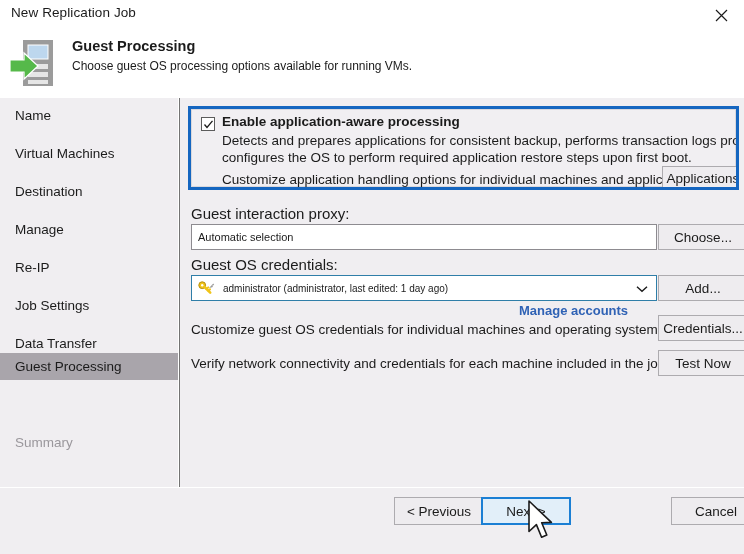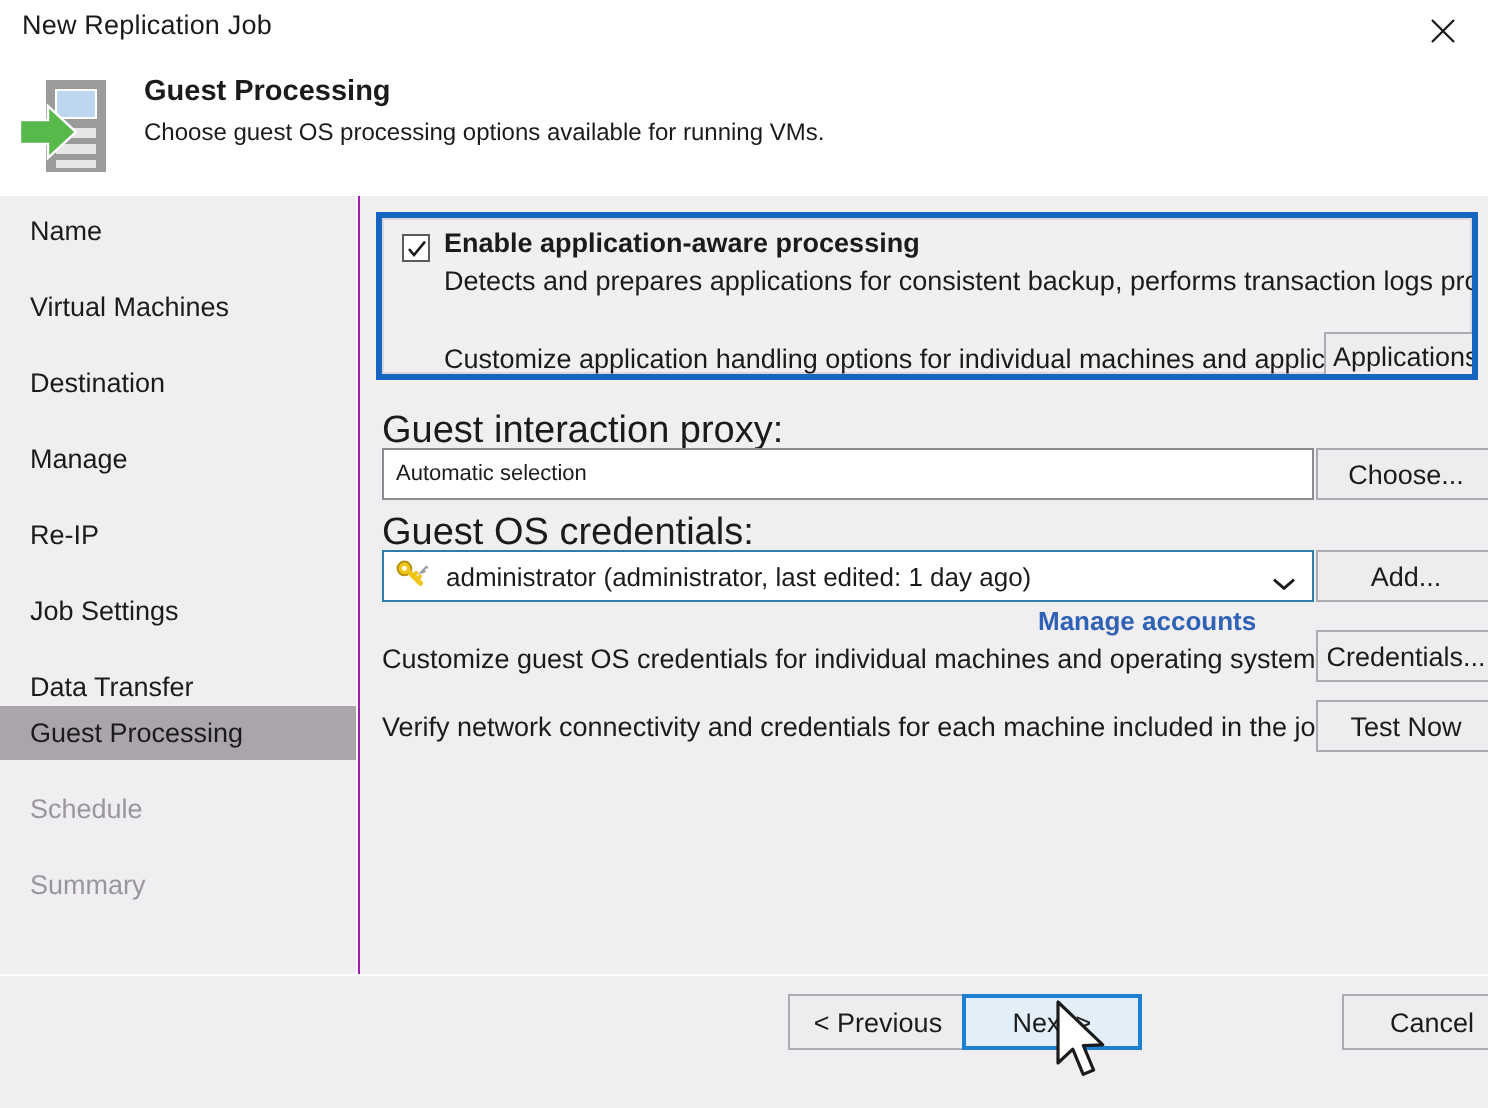--- a/index.html
+++ b/index.html
@@ -6,21 +6,21 @@
   html, body {
     margin: 0; padding: 0;
     width: 744px; height: 554px;
     overflow: hidden;
     background: #f0eef1;
     font-family: "Liberation Sans", sans-serif;
   }
   #app {
     position: relative;
     width: 744px; height: 554px;
-    background: #a21caf;
+    background: #737373;
   }
 
   
   #titlebar {
     position: absolute; left: 0; top: 0; width: 744px; height: 30px;
     background: #ffffff;
   }
   #window-title {
     position: absolute; left: 11px; top: 5px;
     font-size: 13.5px; color: #1b1b1b;
@@ -136,39 +136,39 @@
   }
   .btn.disabled { color: #a7a5a9; border-color: #cecccf; background: #f0eef1; cursor: default; }
   .btn.default {
     border: 2px solid #1b7fd4;
     background: #e2eff9;
   }
 
   
   .field-label {
     position: absolute;
-    font-size: 19px; color: #1b1b1b;
+    font-size: 15px; color: #1b1b1b;
     white-space: nowrap;
   }
   
   .textbox {
     position: absolute;
     background: #ffffff;
     border: 1px solid #8d8b90;
     font-size: 11px; color: #1b1b1b;
     display: flex; align-items: center;
     padding-left: 6px;
     white-space: nowrap;
     overflow: hidden;
   }
   .combobox {
     position: absolute;
     background: #ffffff;
     border: 1px solid #2f7ea8;
-    font-size: 13px; color: #1b1b1b;
+    font-size: 10px; color: #1b1b1b;
     display: flex; align-items: center;
     padding-left: 6px;
     white-space: nowrap;
     overflow: hidden;
     cursor: pointer;
   }
   .combo-caret {
     position: absolute; right: 8px; top: 50%;
     transform: translateY(-50%);
     width: 12px; height: 8px;
@@ -255,41 +255,39 @@
       </div>
     <div class="nav-item" style="top:194px">
         <span>Job Settings</span>
       </div>
     <div class="nav-item" style="top:232px">
         <span>Data Transfer</span>
       </div>
     <div class="nav-item active" style="top:255px">
         <span>Guest Processing</span>
       </div>
-    <div class="nav-item disabled" style="top:293px">
-        <span>Schedule</span>
-      </div>
     <div class="nav-item disabled" style="top:331px">
         <span>Summary</span>
       </div>
   </div>
 
   <div id="content">
 
     <div id="aaip-highlight">
       <div id="aaip-inner"></div>
       <div id="aaip-checkbox">
         <span>
           <svg width="11" height="11" viewBox="0 0 11 11">
             <path d="M1.5,5.5 L4,8.5 L9.5,1.8" stroke="#1b1b1b" stroke-width="1.3" fill="none"></path>
           </svg>
         </span>
       </div>
       <div id="aaip-label">Enable application-aware processing</div>
       <div class="aaip-desc" id="aaip-desc1">Detects and prepares applications for consistent backup, performs transaction logs processing, and</div>
+      <div class="aaip-desc" id="aaip-desc2">configures the OS to perform required application restore steps upon first boot.</div>
       <div id="aaip-custom">Customize application handling options for individual machines and applications</div>
       <button class="btn" id="applications-button">Applications...</button>
     </div>
 
     <div class="field-label" style="left:11px; top:107px;">Guest interaction proxy:</div>
     <div class="textbox" style="left:11px; top:126px; width:466px; height:26px;" title="Automatic selection">Automatic selection</div>
     <button class="btn" style="position:absolute; left:478px; top:126px; width:90px; height:26px;">Choose...</button>
 
     <div class="field-label" style="left:11px; top:158px;">Guest OS credentials:</div>
     <div class="combobox" style="left:11px; top:177px; width:466px; height:26px;">

